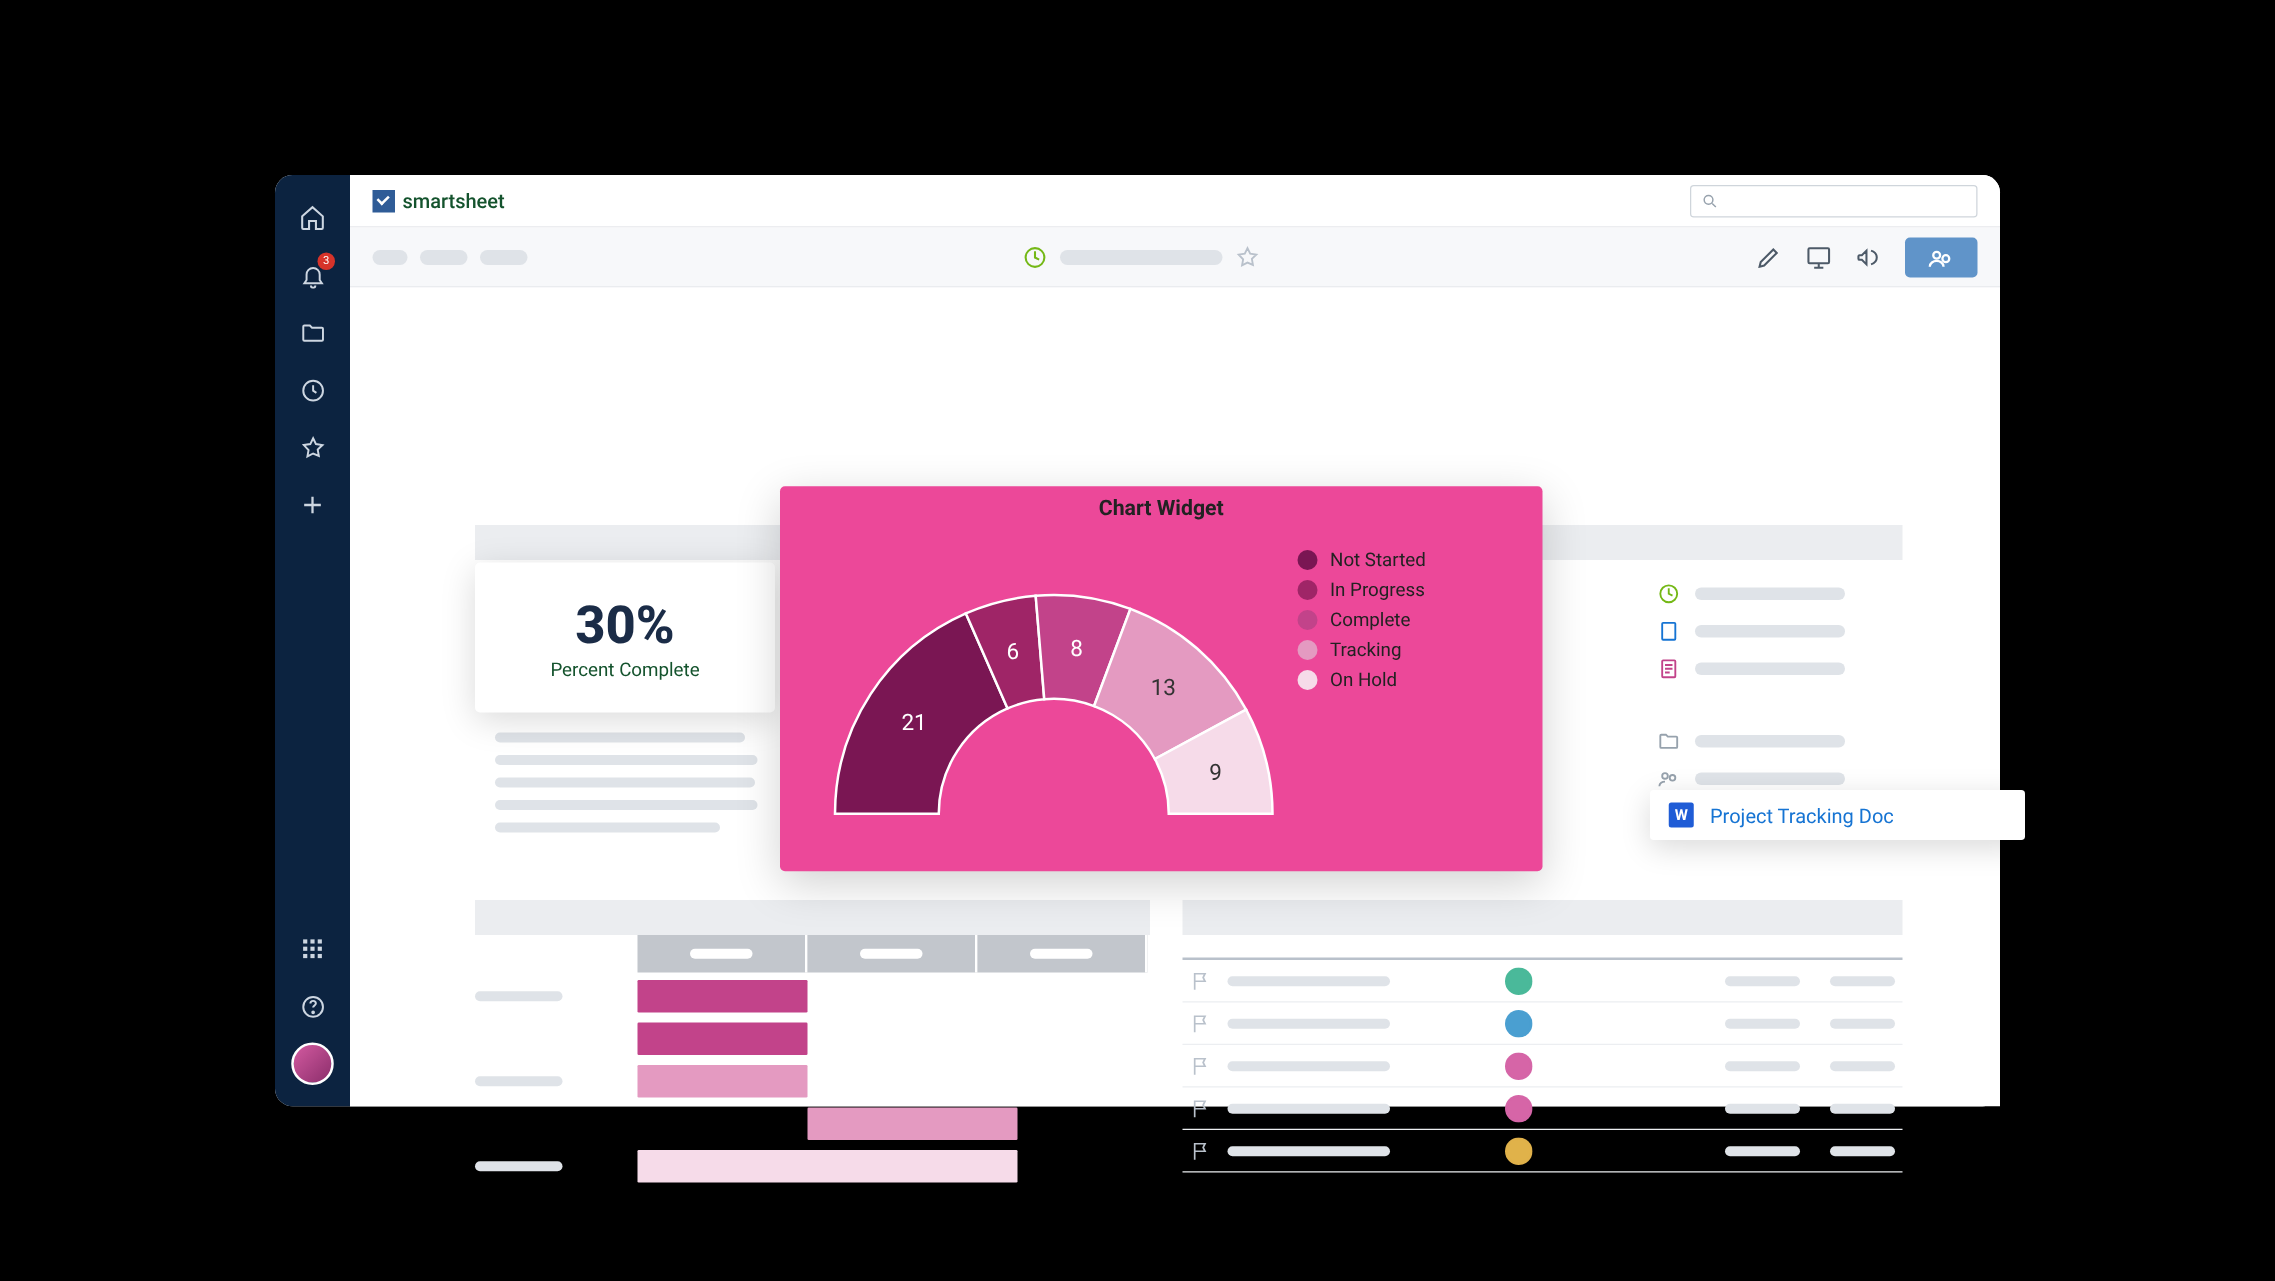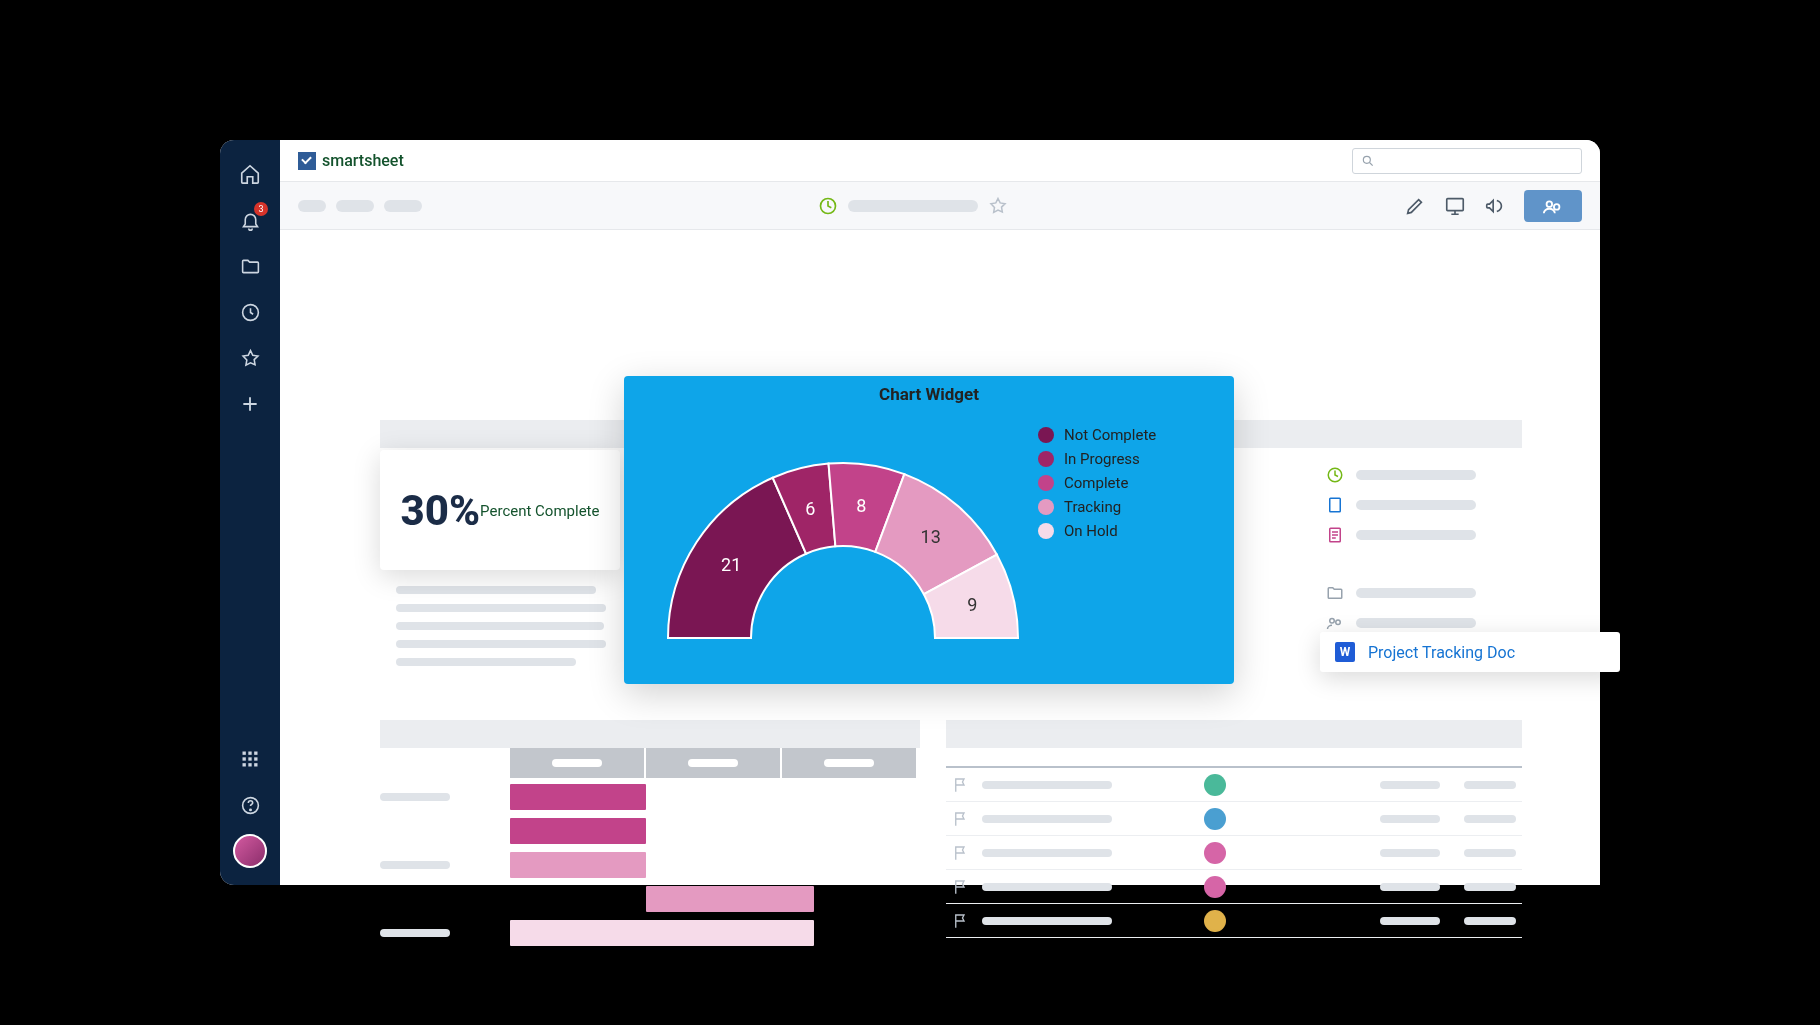--- a/index.html
+++ b/index.html
@@ -219,21 +219,21 @@
 .kpi-card {
   position: absolute;
   left: 100px;
   top: 220px;
   width: 240px;
   height: 120px;
   background: #fff;
   box-shadow: 0 6px 28px rgba(0,0,0,0.15);
   border-radius: 4px;
   display: flex;
-  flex-direction: row;
+  flex-direction: column;
   align-items: center;
   justify-content: center;
   z-index: 2;
 }
 .kpi-val {
   font-size: 42px;
   font-weight: 800;
   color: #1b2c47;
 }
 .kpi-label {
@@ -250,24 +250,24 @@
 .text-skeleton .line {
   height: 8px;
   background: #dfe3e8;
   border-radius: 4px;
   margin-bottom: 10px;
 }
 
 .chart-card {
   position: absolute;
   left: 344px;
-  top: 146px;
+  top: 159px;
   width: 610px;
   height: 308px;
-  background: #0ea5e9;
+  background: #ec4899;
   box-shadow: 0 10px 36px rgba(0,0,0,0.18);
   border-radius: 4px;
   z-index: 5;
   padding-top: 8px;
 }
 .chart-title {
   text-align: center;
   font-weight: 700;
   font-size: 17px;
   color: #222;
@@ -557,21 +557,21 @@
                 <text x="213.33669996875744" y="103.7653017008933" text-anchor="middle" font-size="18" fill="#fff">8</text>
                 <path d="M 256.361572158732 66.1105327905154 A 175 175 0 0 1 348.9079064611356 146.70920621851215 L 275.911585110997 186.21283984058925 A 92 92 0 0 0 227.25865507773338 143.84096580987097 Z" fill="#e49ac1" stroke="#fff" stroke-width="2"></path>
                 <text x="282.6763952103725" y="135.32676759478431" text-anchor="middle" font-size="18" fill="#333">13</text>
                 <path d="M 348.9079064611356 146.70920621851215 A 175 175 0 0 1 370 229.99999999999994 L 287 229.99999999999997 A 92 92 0 0 0 275.911585110997 186.21283984058925 Z" fill="#f6dbe9" stroke="#fff" stroke-width="2"></path>
                 <text x="324.4149355029006" y="203.22768746670332" text-anchor="middle" font-size="18" fill="#333">9</text>
               </svg>
           </div>
           <div class="legend" id="legend">
               <div class="legend-row">
                 <span class="legend-dot" style="background:#7a1653"></span>
-                <span>Not Complete</span>
+                <span>Not Started</span>
               </div>
               <div class="legend-row">
                 <span class="legend-dot" style="background:#9f2567"></span>
                 <span>In Progress</span>
               </div>
               <div class="legend-row">
                 <span class="legend-dot" style="background:#c2438a"></span>
                 <span>Complete</span>
               </div>
               <div class="legend-row">

